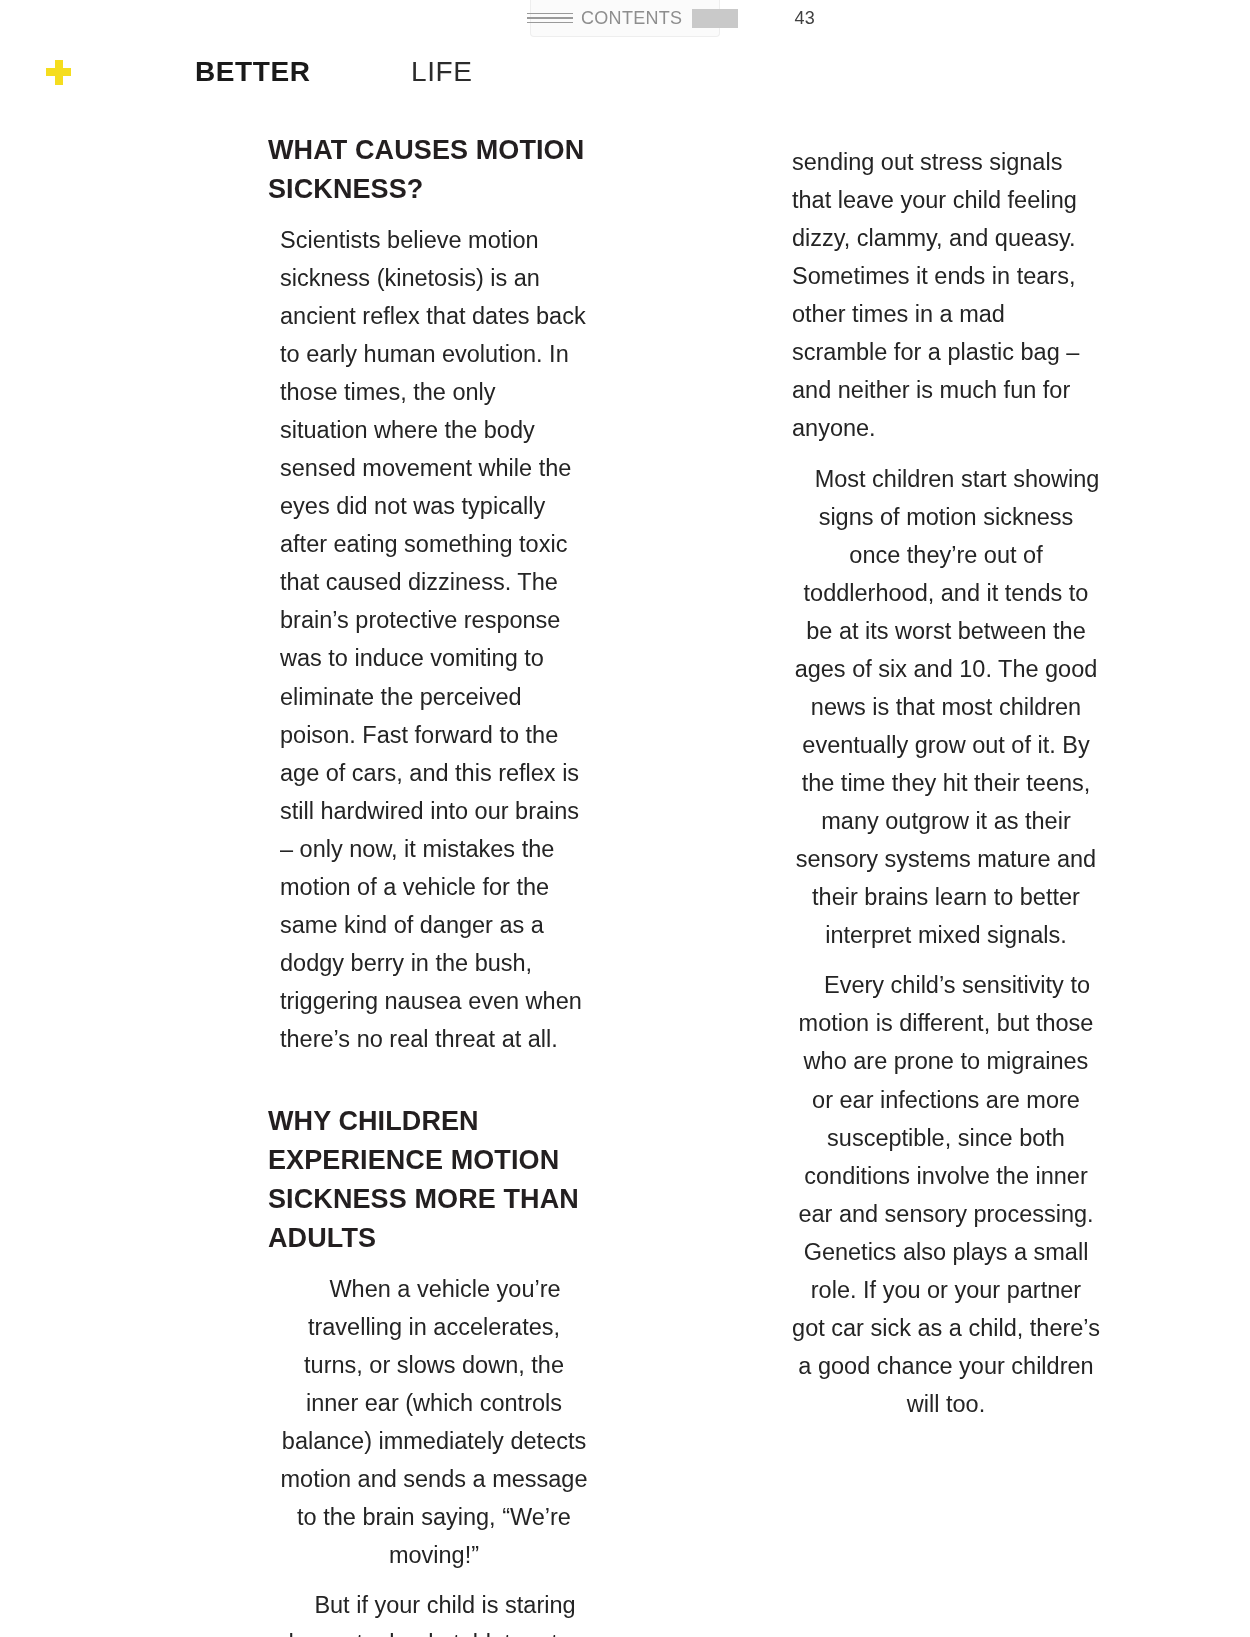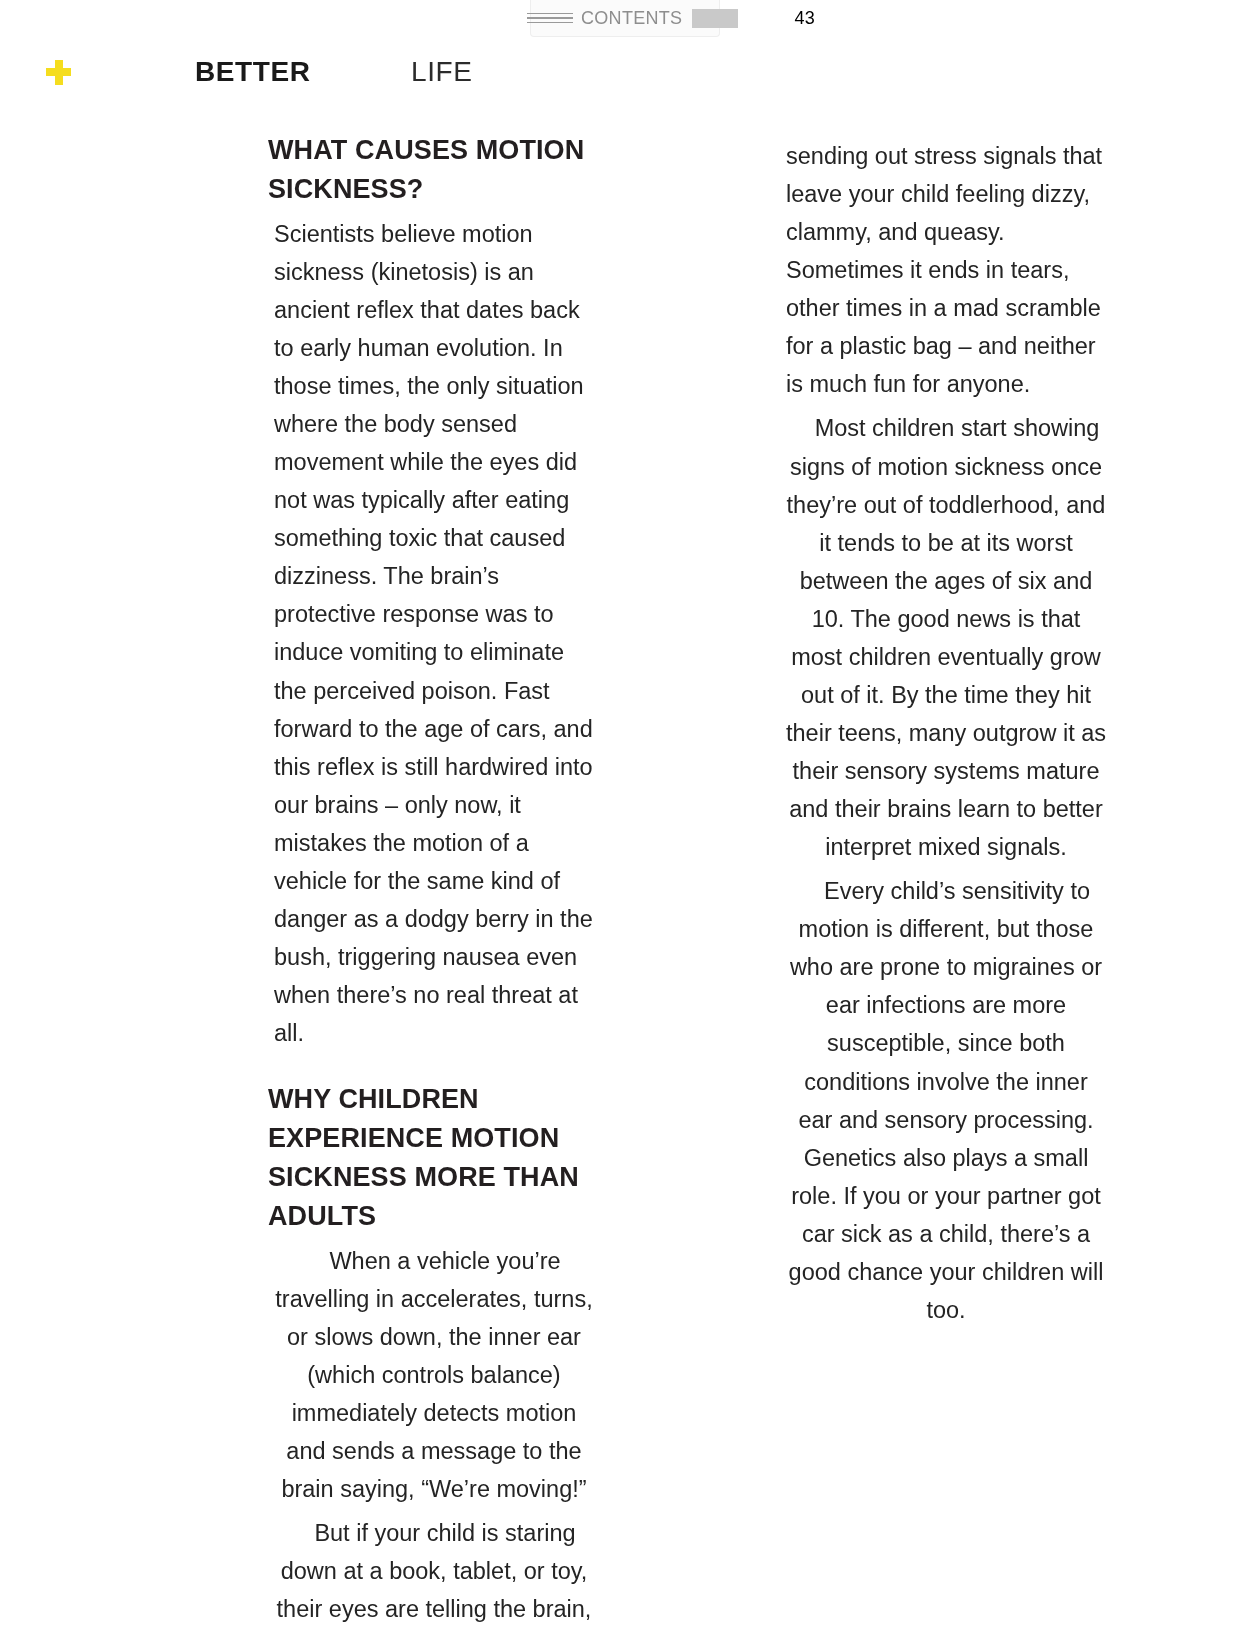--- a/index.html
+++ b/index.html
@@ -55,21 +55,21 @@
     width: 100%;
     background: #9a9a9a;
   }
   .contents-label { font-size: 18px; color: #8e8e8e; }
   .pill-divider {
     width: 1px;
     height: 19px;
     background: #c9c9c9;
     margin: 0 3px;
   }
-  .page-number { font-size: 18px; color: #000000; }
+  .page-number { font-size: 18px; color: #404040; }
 
   
   .reg-swatch {
     position: absolute;
     top: 31px;
     left: 1216px;
     width: 17px;
     height: 14px;
     display: grid;
     grid-template-columns: 1fr 1fr;
@@ -127,26 +127,26 @@
   .col { width: 499px; }
 
   h2.section-head {
     font-size: 27px;
     font-weight: 700;
     line-height: 1.44;
     letter-spacing: 0.1px;
     margin: 0 0 2px 0;
     color: #231f20;
   }
-  .col .block + .block h2.section-head { margin-top: 28px; }
+  .col .block + .block h2.section-head { margin-top: 44px; }
 
   p.body-text {
     font-size: 23.5px;
     line-height: 1.62;
-    margin: 6px;
+    margin: 12px;
     color: #242424;
     font-weight: 400;
   }
   p.body-text.indent { text-indent: 22px; text-align: center; }
 </style>
 </head>
 <body>
 
 <div class="contents-pill">
   <span class="hamburger-icon">

